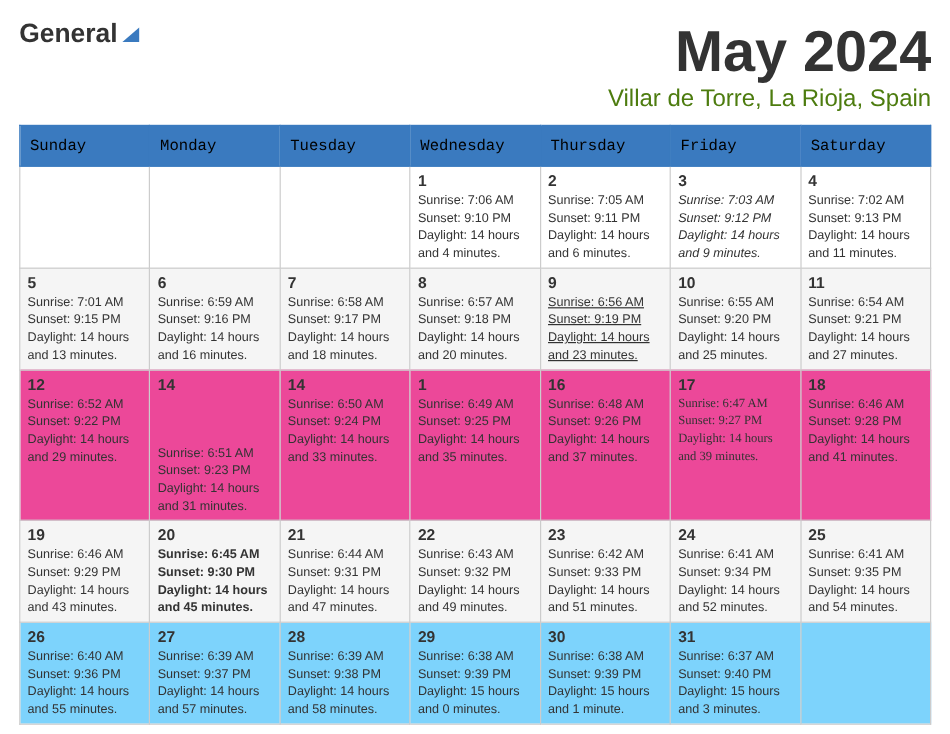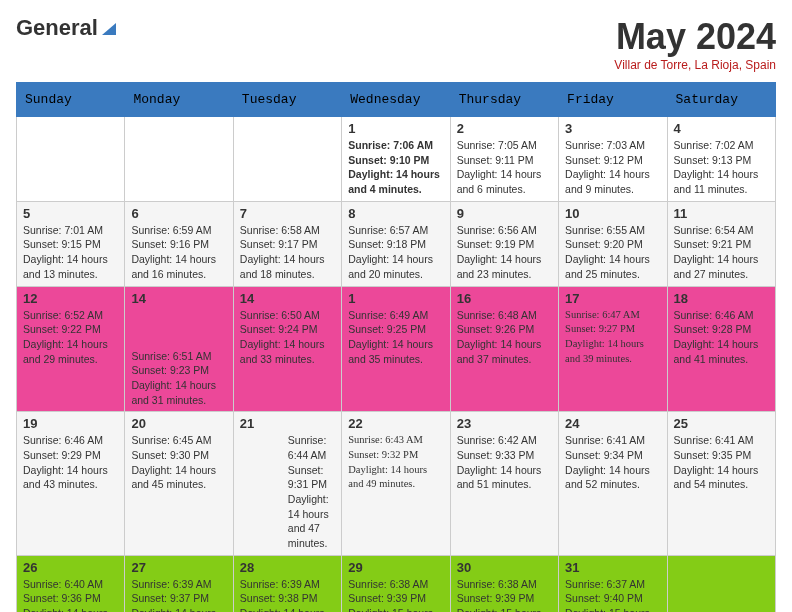--- a/index.html
+++ b/index.html
@@ -18,27 +18,27 @@
     }
     .logo {
       display: flex;
       flex-direction: row;
       line-height: 1.1;
     }
     .title-block {
       text-align: right;
     }
     .main-title {
-      font-size: 36px;
+      font-size: 48px;
       font-weight: bold;
       color: #333;
     }
     .subtitle {
-      font-size: 12px;
-      color: #b91c1c;
+      font-size: 20px;
+      color: #4d7c0f;
     }
     .calendar {
       width: 100%;
       border-collapse: collapse;
       font-size: 11px;
     }
     .calendar th {
       background: #3a7abf;
       color: #000000;
       text-align: left;
@@ -72,21 +72,21 @@
       font-size: 10.5px;
     }
     .empty-cell {
       background: #fff;
     }
     
     .row-1 td { background: #fff; }
     .row-2 td { background: #efefef; }
     .row-3 td { background: #ec4899; }
     .row-4 td { background: #efefef; }
-    .row-5 td { background: #84cc16; }
+    .row-5 td { background: #7dd3fc; }
   </style>
 </head>
 <body>
 
 <div class="header">
   <div class="logo">
     <div style="display:flex;align-items:center;">
       <span style="font-size:22px;font-weight:bold;color:#333;">General</span>
       <svg width="18" height="18" viewBox="0 0 18 18" style="margin-left:2px;">
         <polygon points="2,16 16,16 16,4" fill="#3a7abf"></polygon>
@@ -111,35 +111,35 @@
       <th>Saturday</th>
     </tr>
   </thead>
   <tbody id="calendar-body">
   <tr class="row-1">
         <td class="empty-cell"></td>
         <td class="empty-cell"></td>
         <td class="empty-cell"></td>
         <td>
           <span class="day-number">1</span>
-          <div class="day-info" style="white-space: pre-line; font-weight: bold;">Sunrise: 7:06 AM
+          <div class="day-info" style="white-space: pre-line;">Sunrise: 7:06 AM
 Sunset: 9:10 PM
 Daylight: 14 hours
 and 4 minutes.</div>
         </td>
         <td>
           <span class="day-number">2</span>
           <div class="day-info" style="white-space: pre-line;">Sunrise: 7:05 AM
 Sunset: 9:11 PM
 Daylight: 14 hours
 and 6 minutes.</div>
         </td>
         <td>
           <span class="day-number">3</span>
-          <div class="day-info" style="white-space: pre-line;">Sunrise: 7:03 AM
+          <div class="day-info" style="white-space: pre-line; font-style: italic;">Sunrise: 7:03 AM
 Sunset: 9:12 PM
 Daylight: 14 hours
 and 9 minutes.</div>
         </td>
         <td>
           <span class="day-number">4</span>
           <div class="day-info" style="white-space: pre-line;">Sunrise: 7:02 AM
 Sunset: 9:13 PM
 Daylight: 14 hours
 and 11 minutes.</div>
@@ -169,21 +169,21 @@
         </td>
         <td>
           <span class="day-number">8</span>
           <div class="day-info" style="white-space: pre-line;">Sunrise: 6:57 AM
 Sunset: 9:18 PM
 Daylight: 14 hours
 and 20 minutes.</div>
         </td>
         <td>
           <span class="day-number">9</span>
-          <div class="day-info" style="white-space: pre-line;">Sunrise: 6:56 AM
+          <div class="day-info" style="white-space: pre-line; text-decoration: underline;">Sunrise: 6:56 AM
 Sunset: 9:19 PM
 Daylight: 14 hours
 and 23 minutes.</div>
         </td>
         <td>
           <span class="day-number">10</span>
           <div class="day-info" style="white-space: pre-line;">Sunrise: 6:55 AM
 Sunset: 9:20 PM
 Daylight: 14 hours
 and 25 minutes.</div>
@@ -250,35 +250,35 @@
       <tr class="row-4">
         <td>
           <span class="day-number">19</span>
           <div class="day-info" style="white-space: pre-line;">Sunrise: 6:46 AM
 Sunset: 9:29 PM
 Daylight: 14 hours
 and 43 minutes.</div>
         </td>
         <td>
           <span class="day-number">20</span>
-          <div class="day-info" style="white-space: pre-line;">Sunrise: 6:45 AM
+          <div class="day-info" style="white-space: pre-line; font-weight: bold;">Sunrise: 6:45 AM
 Sunset: 9:30 PM
 Daylight: 14 hours
 and 45 minutes.</div>
         </td>
         <td>
           <span class="day-number">21</span>
-          <div class="day-info" style="white-space: pre-line; margin-left: 48px;">Sunrise: 6:44 AM
+          <div class="day-info" style="white-space: pre-line;">Sunrise: 6:44 AM
 Sunset: 9:31 PM
 Daylight: 14 hours
 and 47 minutes.</div>
         </td>
         <td>
           <span class="day-number">22</span>
-          <div class="day-info" style="white-space: pre-line; font-family: Liberation Serif, serif;">Sunrise: 6:43 AM
+          <div class="day-info" style="white-space: pre-line;">Sunrise: 6:43 AM
 Sunset: 9:32 PM
 Daylight: 14 hours
 and 49 minutes.</div>
         </td>
         <td>
           <span class="day-number">23</span>
           <div class="day-info" style="white-space: pre-line;">Sunrise: 6:42 AM
 Sunset: 9:33 PM
 Daylight: 14 hours
 and 51 minutes.</div>

